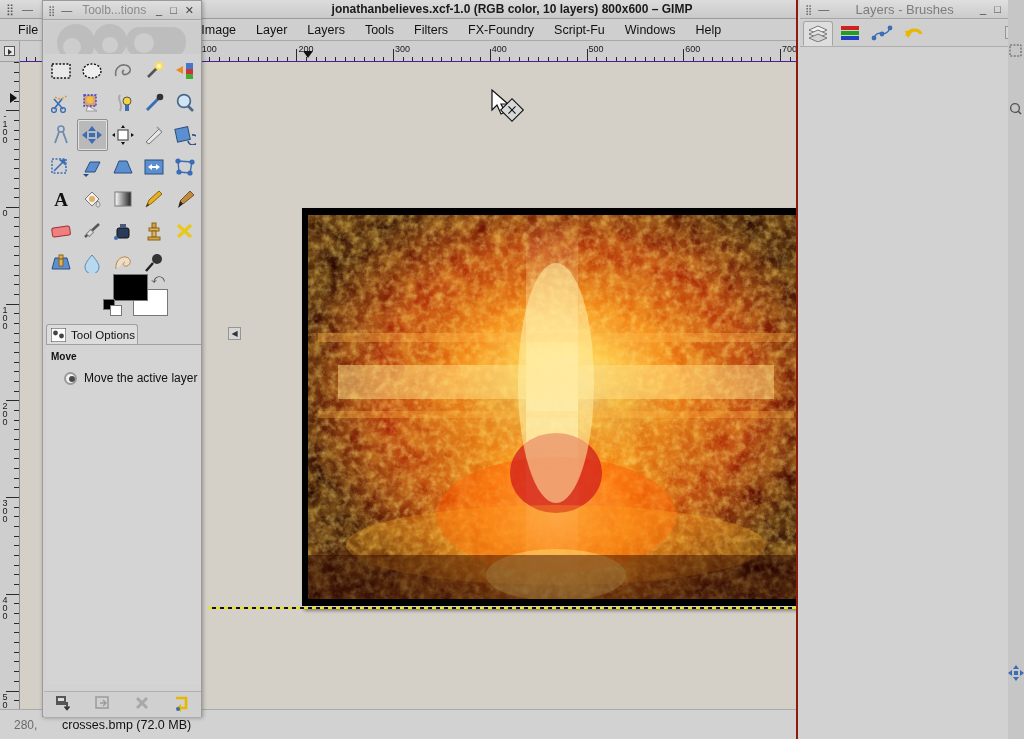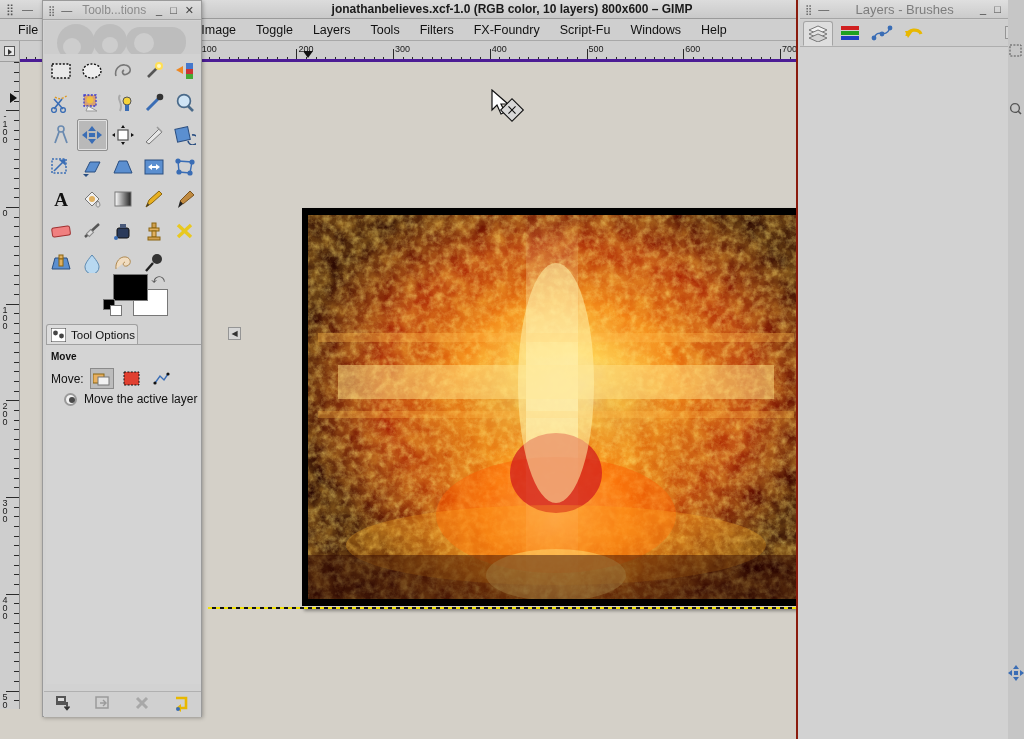--- a/index.html
+++ b/index.html
@@ -28,21 +28,21 @@
     left:0; top:19px; width:1024px; height:22px;
     background:#cfcfcf; border-bottom:1px solid #a8a8a8;
     display:flex; align-items:center; padding-left:8px; gap:0;
   }
   #menu-bar .mi { padding:2px 10px; font-size:12.5px; color:#111; cursor:default; }
 
   
   #ruler-corner { left:0; top:41px; width:20px; height:21px; background:#cecece; border-right:1px solid #9f9f9f; border-bottom:1px solid #9f9f9f; }
   #ruler-corner .arr { position:absolute; left:4px; top:5px; width:11px; height:10px; border:1px solid #555; background:#e8e8e8; }
   #ruler-corner .arr:after { content:""; position:absolute; left:3px; top:2px; border-left:4px solid #333; border-top:3px solid transparent; border-bottom:3px solid transparent; }
-  #hruler { left:20px; top:41px; width:776px; height:21px; background:#cecece; border-bottom:3px solid #4c1d95; overflow:hidden; }
+  #hruler { left:20px; top:41px; width:776px; height:21px; background:#cecece; border-bottom:1px solid #4c1d95; overflow:hidden; }
   #vruler { left:0; top:62px; width:20px; height:647px; background:#cecece; border-right:1px solid #8d8d8d; overflow:hidden; }
   .tick { position:absolute; background:#2a2a2a; }
   .rlabel { position:absolute; font-size:9px; color:#1a1a1a; line-height:9px; }
   .vlabel { position:absolute; font-size:9px; color:#1a1a1a; width:8px; line-height:8px; text-align:center; }
 
   #canvas-area { left:20px; top:62px; width:776px; height:647px; background:#d4d0c8; overflow:hidden; }
   #canvas-img {
     position:absolute; left:282px; top:146px; width:508px; height:398px;
     background:#000;
   }
@@ -136,21 +136,21 @@
       <span>✕</span>
     </div>
   </div>
 
   <div id="menu-bar" class="abs">
     <span class="mi">File</span>
     <span class="mi" style="opacity:0">Edit</span>
     <span class="mi" style="opacity:0">Select</span>
     <span class="mi" style="opacity:0">View</span>
     <span class="mi">Image</span>
-    <span class="mi">Toggle</span>
+    <span class="mi">Layer</span>
     <span class="mi">Layers</span>
     <span class="mi">Tools</span>
     <span class="mi">Filters</span>
     <span class="mi">FX-Foundry</span>
     <span class="mi">Script-Fu</span>
     <span class="mi">Windows</span>
     <span class="mi">Help</span>
   </div>
 
   <div id="ruler-corner" class="abs">
@@ -380,20 +380,24 @@
 
     <svg class="abs" style="left:470px;top:27px" width="46" height="42">
       <polygon points="2,1 2,21 7,16 11,25 15,23 11,15 18,15" fill="#fff" stroke="#111" stroke-width="1.2"></polygon>
       <g transform="translate(22,21) rotate(45)" stroke="#111" stroke-width="1.1" fill="none">
         <rect x="-8" y="-8" width="16" height="16" fill="#d8d8d8"></rect>
         <path d="M0,-5 L0,5 M-5,0 L5,0" stroke="#111"></path>
       </g>
     </svg>
   </div>
 
+  <div id="status-bar" class="abs">
+    <span class="sb-coord">280,</span>
+    <span class="sb-msg">crosses.bmp (72.0 MB)</span>
+  </div>
 </div>
 
 <div id="toolbox" class="abs">
   <div id="tb-title">
     <span class="grip">⣿</span>
     <span class="dash">—</span>
     <span class="txt">Toolb...tions</span>
     <span class="btns">
       <span>_</span>
       <span>□</span>
@@ -674,41 +678,20 @@
         <rect x="0" y="0" width="15" height="14" fill="#fff" stroke="#333"></rect>
         <circle cx="4.5" cy="5" r="2.4" fill="#444"></circle>
         <circle cx="10.5" cy="8" r="2.4" fill="#444"></circle>
       </svg>
     <span class="lbl">Tool Options</span>
   </div>
   <div id="tool-opt-arrow">◀</div>
 
   <div id="tool-opt-body">
     <div class="hdr">Move</div>
-    <div class="row">
-      <span>Move:</span>
-      <span class="mv-btn sel">
-        <svg width="17" height="15">
-            <rect x="0" y="3" width="11" height="9" fill="#e8b060" stroke="#8a6510"></rect>
-            <rect x="5" y="6" width="11" height="8" fill="#f2f2f2" stroke="#777"></rect>
-          </svg>
-      </span>
-      <span class="mv-btn">
-        <svg width="17" height="15">
-            <rect x="1" y="1" width="15" height="13" fill="#e04030" stroke="#111" stroke-dasharray="2 1.4"></rect>
-          </svg>
-      </span>
-      <span class="mv-btn">
-        <svg width="17" height="15">
-            <path d="M2,12 L7,5 L11,9 L15,3" fill="none" stroke="#3a6db5" stroke-width="1.4"></path>
-            <circle cx="2" cy="12" r="1.6" fill="#111"></circle>
-            <circle cx="15" cy="3" r="1.6" fill="#111"></circle>
-          </svg>
-      </span>
-    </div>
     <div class="radio-row">
       <span class="radio on"></span>
       <span>Move the active layer</span>
     </div>
   </div>
 
   <div id="tb-bottom">
     <span><svg width="17" height="16">
           <rect x="1" y="1" width="10" height="9" fill="#555"></rect>
           <rect x="3" y="3" width="6" height="3" fill="#ddd"></rect>

